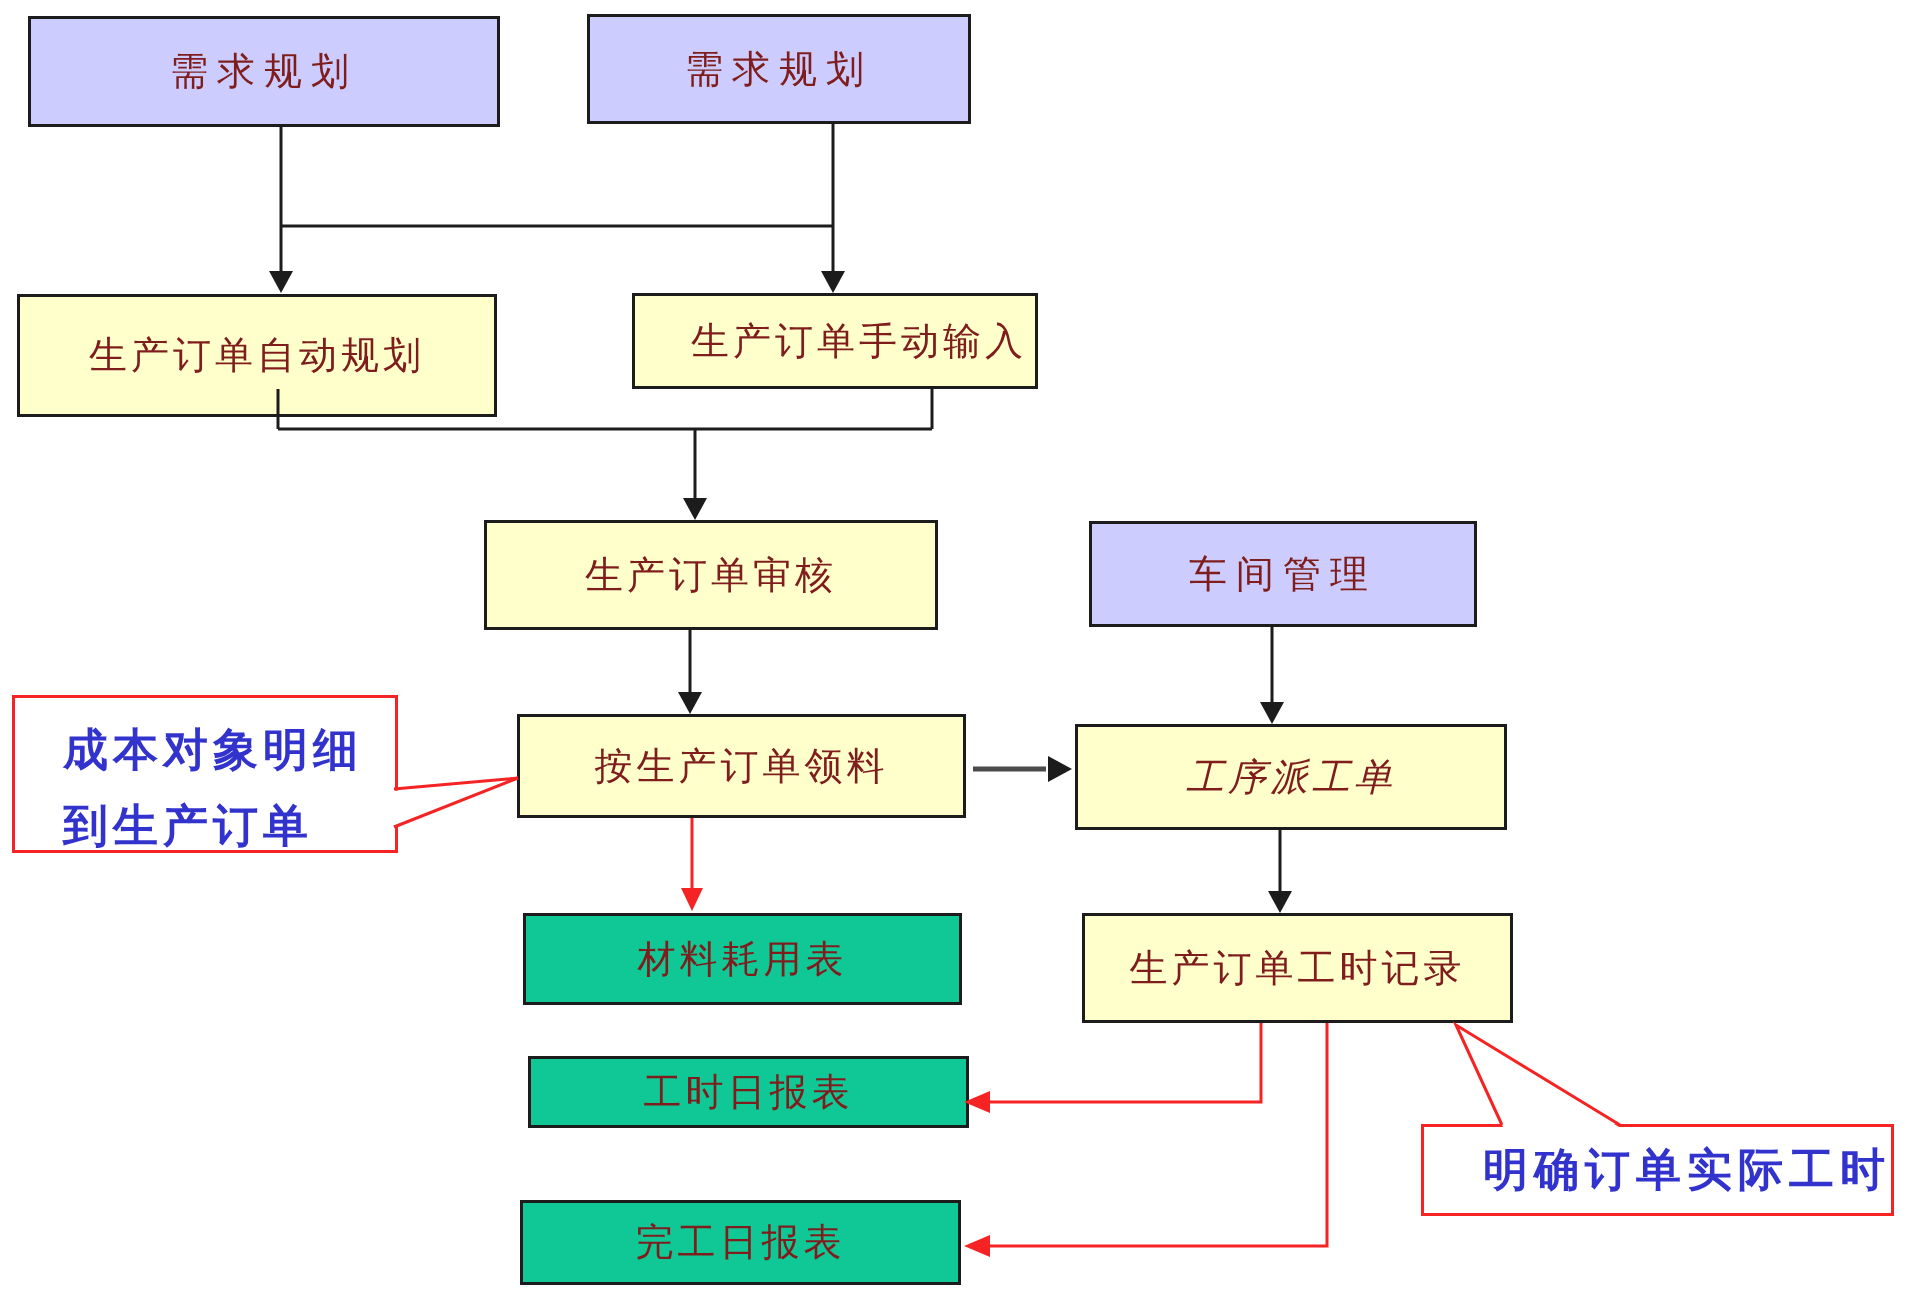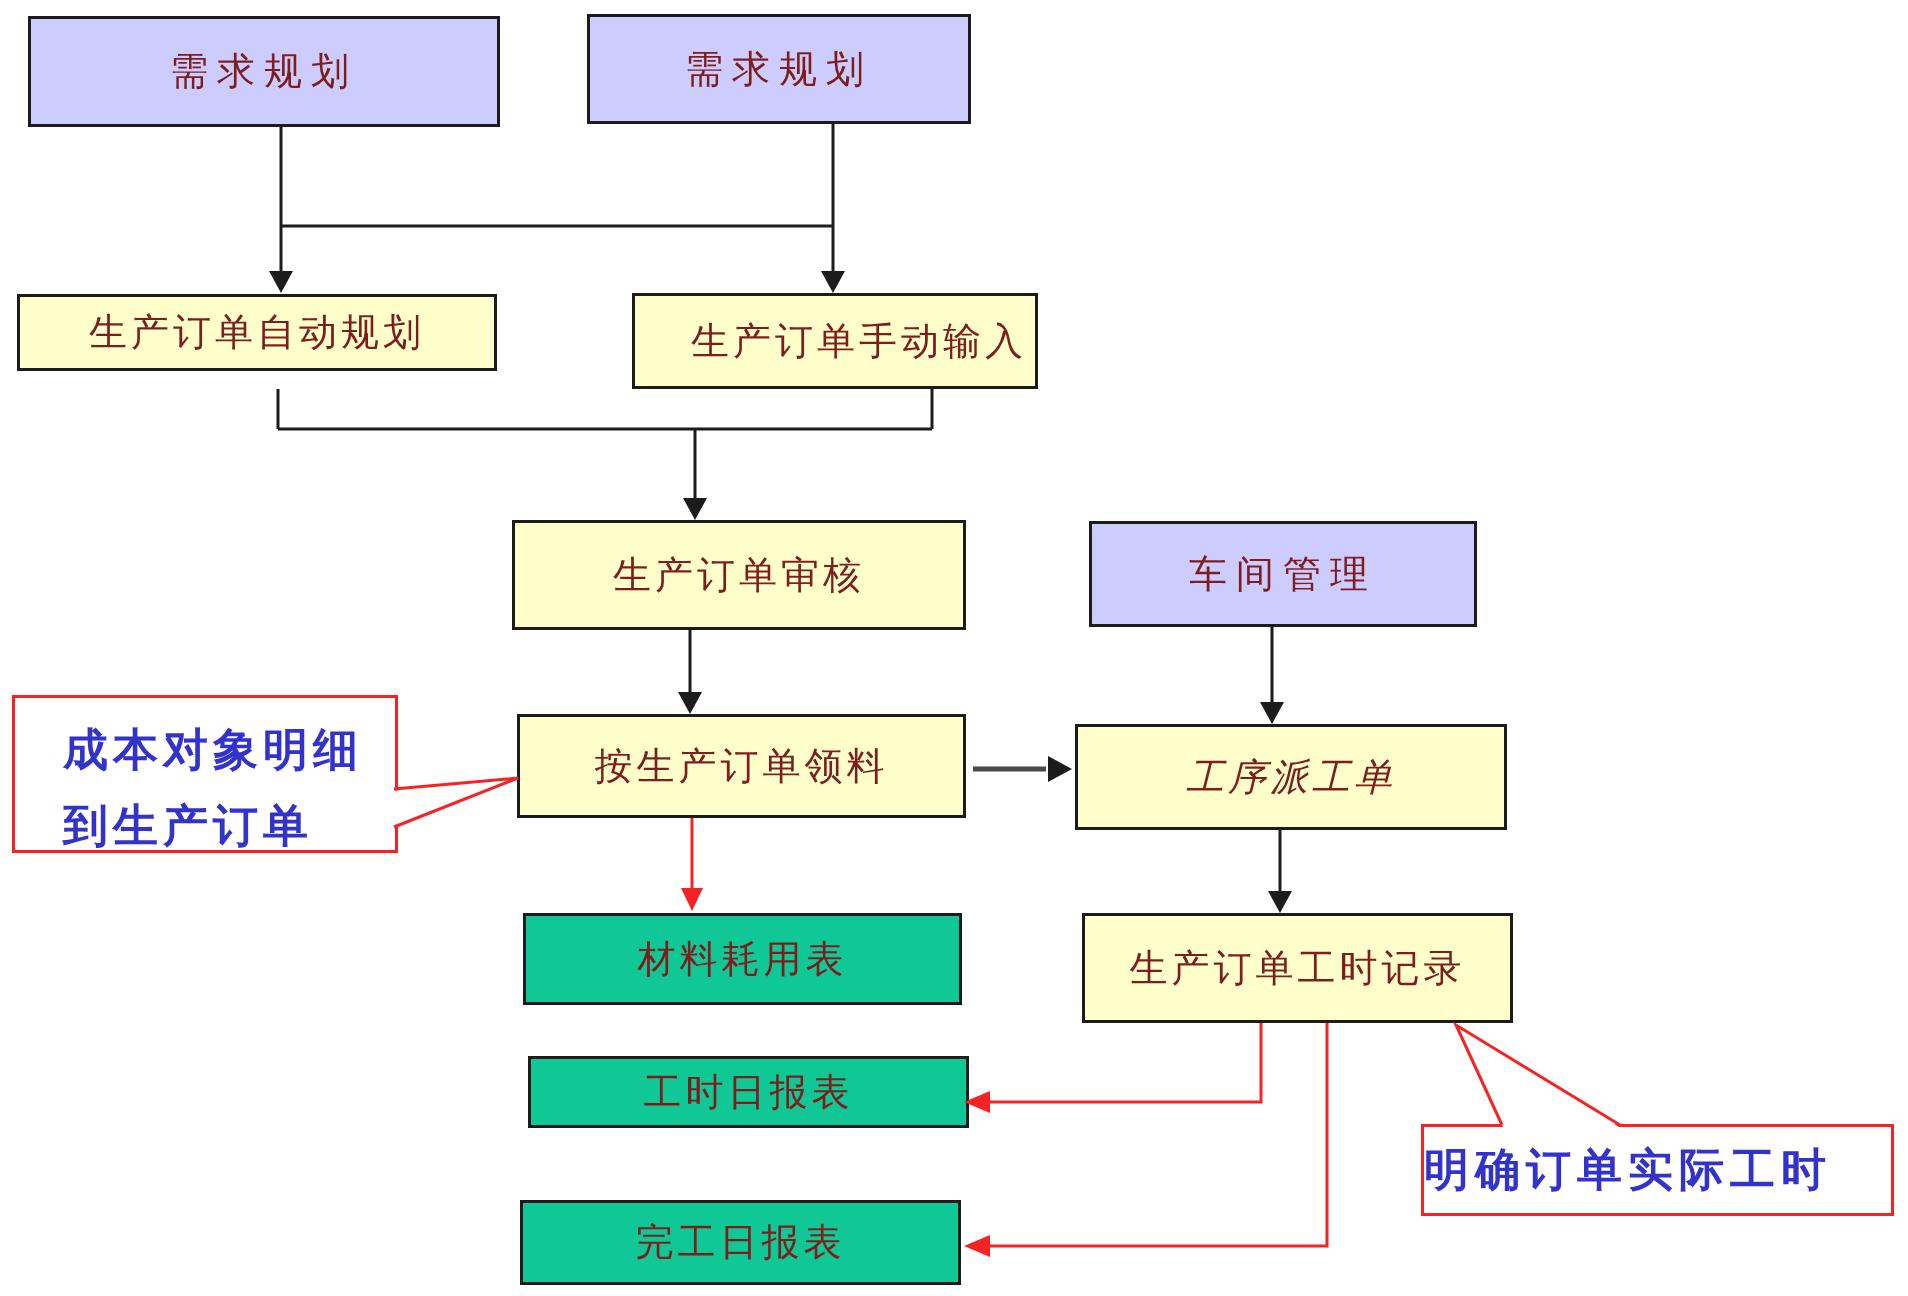--- a/index.html
+++ b/index.html
@@ -30,50 +30,50 @@
     background:#ffffff;
     color:#3232cd;
     font-weight:bold;
   }
   .callout .line{white-space:nowrap;}
   #callout-cost{
     padding:14px 0 0 48px;
     font-size:45px;line-height:76px;letter-spacing:5px;
   }
   #callout-hours{
-    display:flex;align-items:center;justify-content:flex-start;
+    display:flex;align-items:center;justify-content:flex-end;
     font-size:45px;letter-spacing:6px;
   }
   #wires{
     position:absolute;left:0;top:0;width:1908px;height:1296px;
     pointer-events:none;
   }
 </style>
 </head>
 <body>
 
 <div id="stage">
 
   <div class="node module wide" style="left:28px;top:16px;width:472px;height:111px;">
     <span>需求规划</span>
   </div>
 
   <div class="node module wide" style="left:587px;top:14px;width:384px;height:110px;">
     <span>需求规划</span>
   </div>
 
-  <div class="node process" style="left:17px;top:294px;width:480px;height:77px;">
+  <div class="node process" style="left:17px;top:294px;width:480px;height:123px;">
     <span>生产订单自动规划</span>
   </div>
 
   <div class="node process" style="left:632px;top:293px;width:406px;height:96px;padding-left:48px;">
     <span>生产订单手动输入</span>
   </div>
 
-  <div class="node process" style="left:512px;top:520px;width:454px;height:110px;">
+  <div class="node process" style="left:484px;top:520px;width:454px;height:110px;">
     <span>生产订单审核</span>
   </div>
 
   <div class="node module wide" style="left:1089px;top:521px;width:388px;height:106px;">
     <span>车间管理</span>
   </div>
 
   <div class="node process" style="left:517px;top:714px;width:449px;height:104px;">
     <span>按生产订单领料</span>
   </div>

